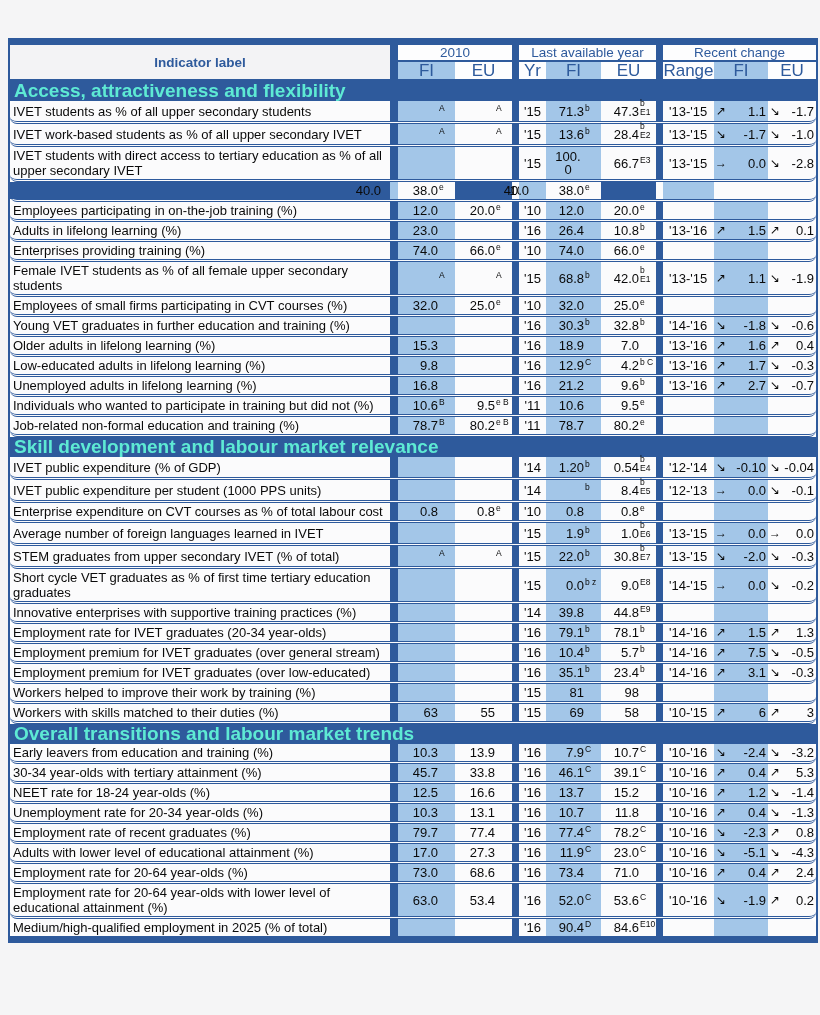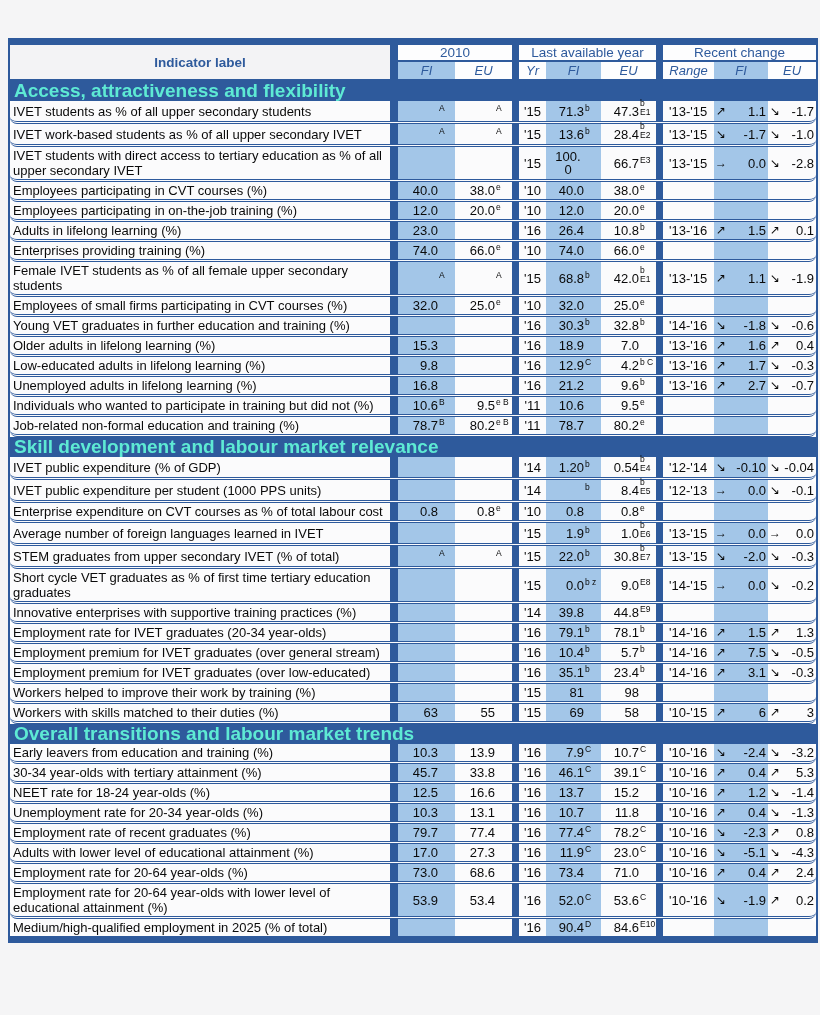--- a/index.html
+++ b/index.html
@@ -15,21 +15,21 @@
   .table{width:810px;margin:38px 16px 0 8px;background:#fff;
          border-left:2px solid var(--db);border-right:2px solid var(--db);
          border-top:7px solid var(--db);border-bottom:7px solid var(--db);}
   
   .thead{display:grid;grid-template-columns:var(--cols);grid-auto-rows:17px;background:#FDFDFE;border-bottom:2px solid var(--db);}
   .h-label{grid-column:1;grid-row:1/3;display:flex;align-items:center;justify-content:center;
            font-weight:bold;font-size:13.5px;color:var(--db);background:#F3F3F5;}
   .h-div{background:var(--db);grid-row:1/3;}
   .h-group{display:flex;align-items:center;justify-content:center;grid-row:1;
            font-size:13.5px;color:var(--db);border-bottom:2px solid var(--db);}
-  .h-sub{display:flex;align-items:center;justify-content:center;grid-row:2;font-size:13px;color:var(--db);font-style:italic;}
+  .h-sub{display:flex;align-items:center;justify-content:center;grid-row:2;font-size:17px;color:var(--db);}
   .hl{background:var(--lb);}
   
   .row{display:grid;grid-template-columns:var(--cols);background:var(--rowbg);
        border-bottom:3px double var(--db);min-height:17px;border-radius:7px;}
   .row:last-child{border-bottom:none;}
   .vdiv{background:var(--db);}
   .cell{display:flex;align-items:center;font-size:13px;line-height:15px;}
   .lbl{padding:1px 2px 1px 3px;}
   .num{justify-content:flex-end;padding:1px 0;}
   .val{text-align:right;}
@@ -158,21 +158,20 @@
         <div class="cell chg hl">
           <div class="arr">→</div>
           <div class="cv">0.0</div>
         </div>
         <div class="cell chg">
           <div class="arr">↘</div>
           <div class="cv">-2.8</div>
         </div>
       </div>
       <div class="row">
-        <div class="cell lbl">Employees participating in CVT courses (%)</div>
         <div class="vdiv"></div>
         <div class="cell num hl">
           <div class="val">40.0</div>
           <div class="sup"></div>
         </div>
         <div class="cell num">
           <div class="val">38.0</div>
           <div class="sup">e</div>
         </div>
         <div class="vdiv"></div>
@@ -1155,21 +1154,21 @@
         </div>
         <div class="cell chg">
           <div class="arr">↗</div>
           <div class="cv">2.4</div>
         </div>
       </div>
       <div class="row">
         <div class="cell lbl">Employment rate for 20-64 year-olds with lower level of educational attainment (%)</div>
         <div class="vdiv"></div>
         <div class="cell num hl">
-          <div class="val">53.9</div>
+          <div class="val">63.0</div>
           <div class="sup"></div>
         </div>
         <div class="cell num">
           <div class="val">53.4</div>
           <div class="sup"></div>
         </div>
         <div class="vdiv"></div>
         <div class="cell yr">'16</div>
         <div class="cell num hl">
           <div class="val">52.0</div>

